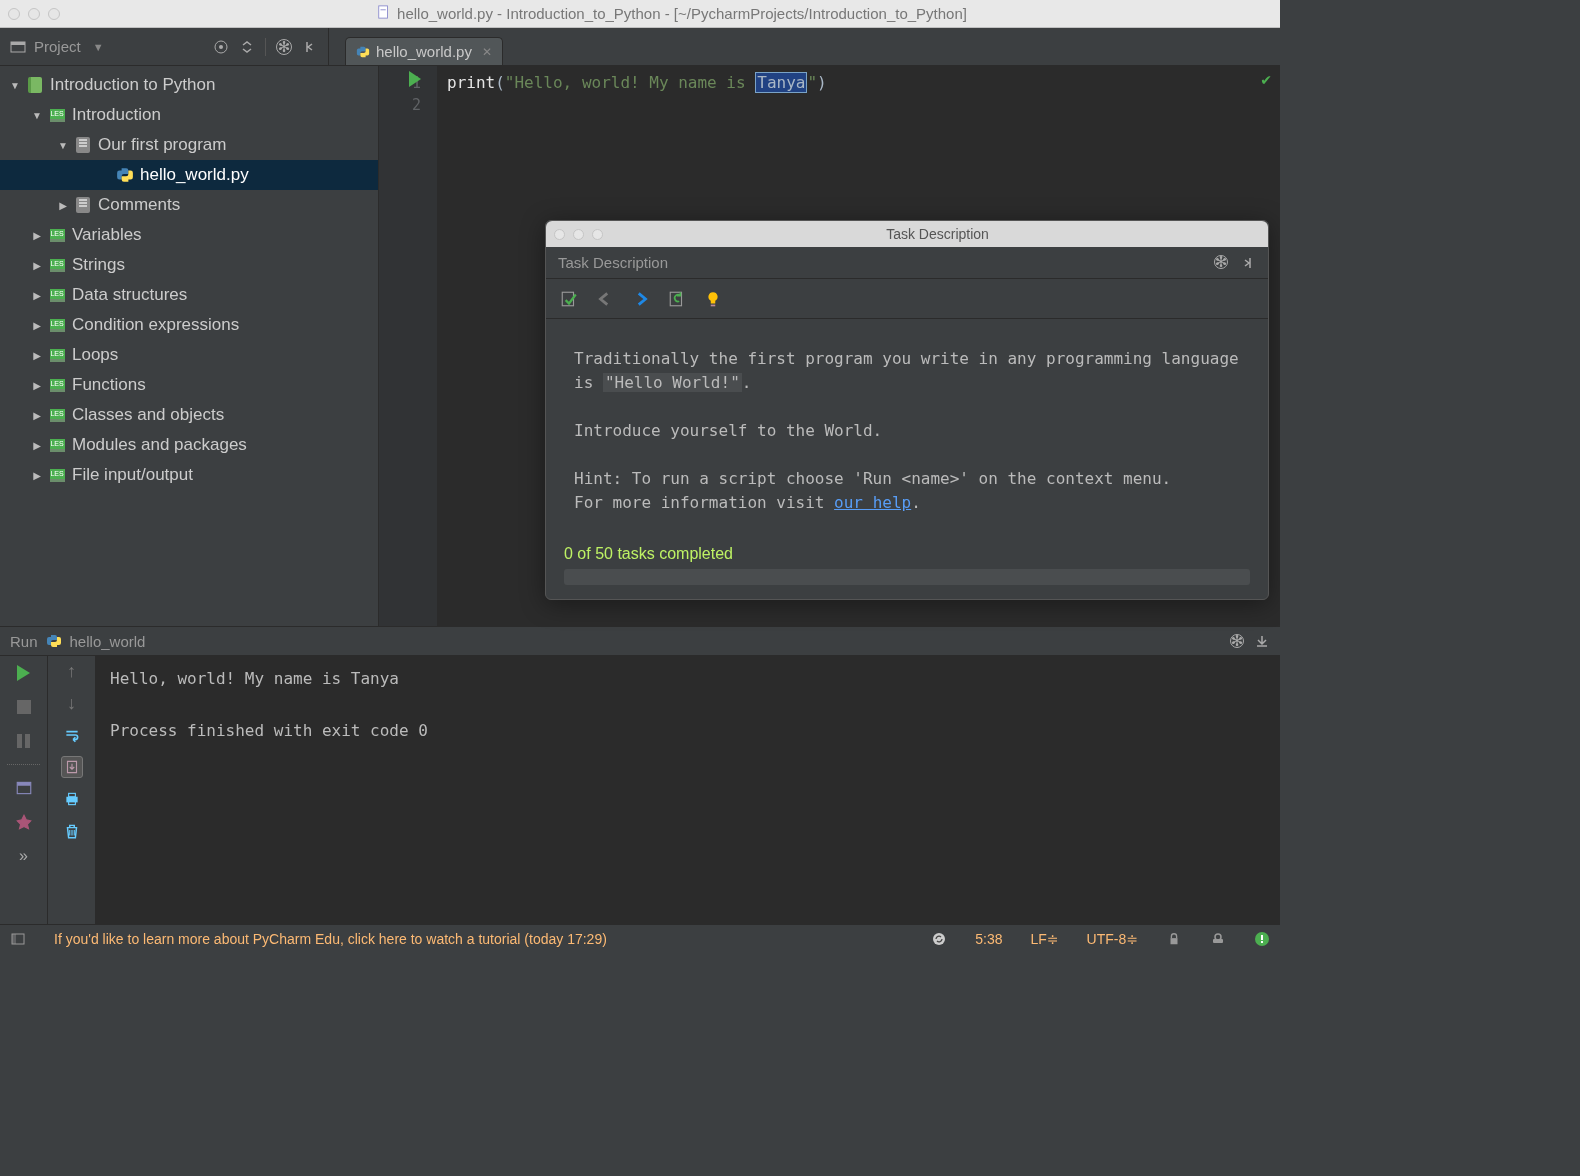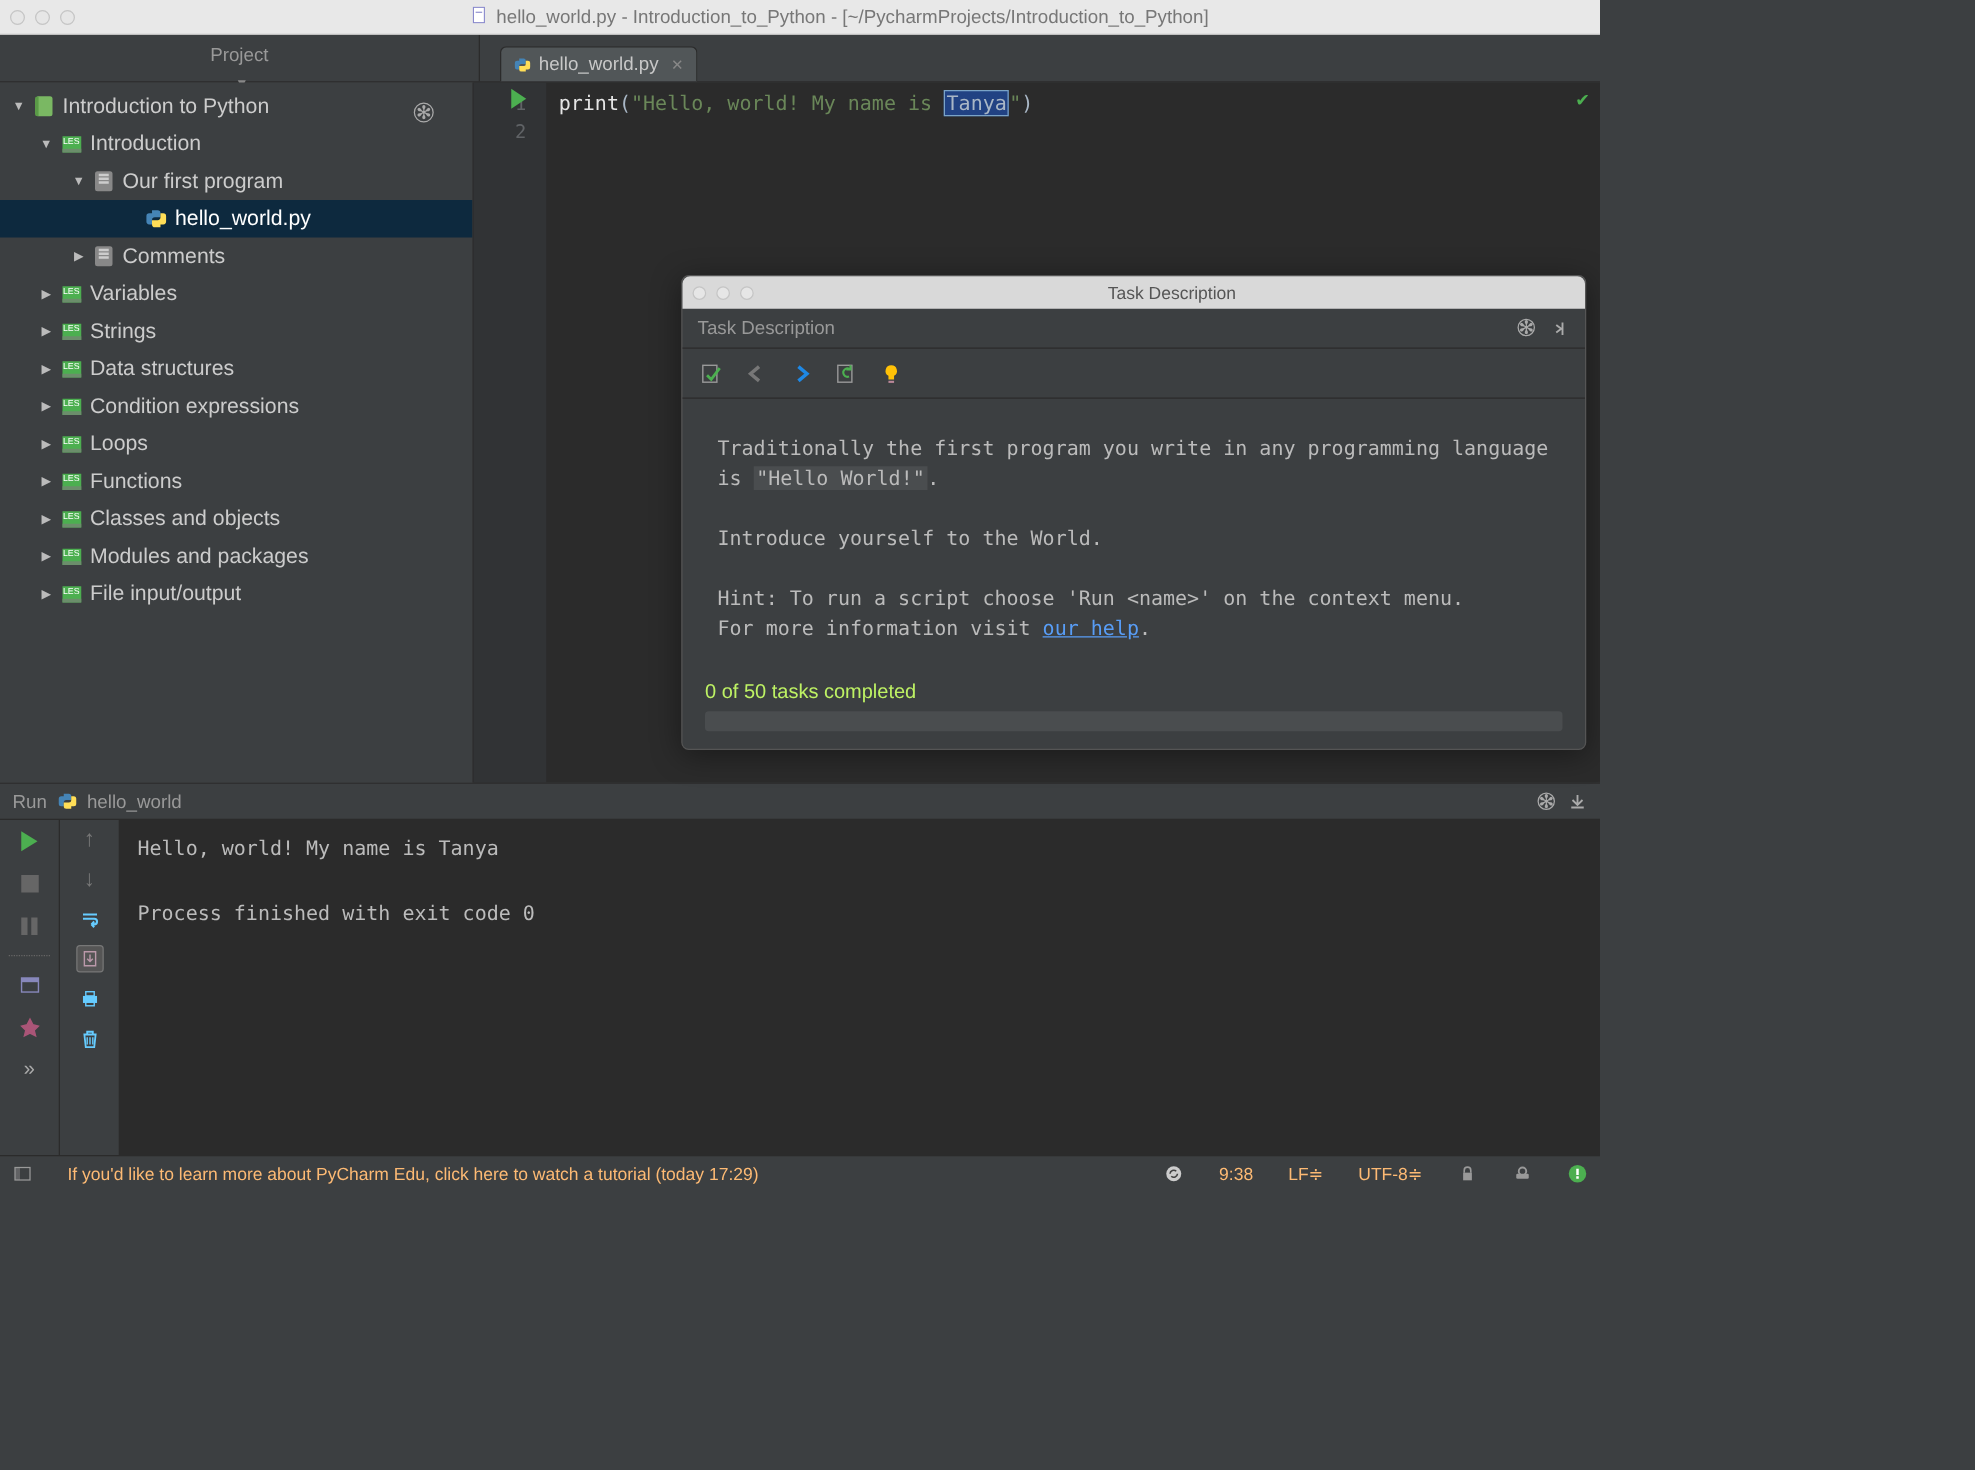--- a/index.html
+++ b/index.html
@@ -50,27 +50,26 @@
 
 
 .topstrip {
   height: 38px;
   background: #3c3f41;
   border-bottom: 1px solid #2b2b2b;
   display: flex;
   align-items: stretch;
 }
 .project-toggle {
-  width: 384px;
+  width: 329px;
   display: flex;
   align-items: center;
   padding: 0 10px;
   border-right: 1px solid #2b2b2b;
   gap: 8px;
-  flex-direction: column;
 }
 .proj-icon {
   width:16px;height:16px;color:#aaa;
 }
 .project-label { color: #999; font-size: 15px; }
 .chev-down { color:#888;font-size:11px;margin-left:4px;}
 .toolbar-icons-right {
   margin-left: auto;
   display: flex;
   align-items: center;
@@ -598,21 +597,21 @@
         <rect x="2" y="3" width="4" height="10" fill="#999" opacity=".4"></rect>
       </svg>
     </span>
   <span class="msg">If you'd like to learn more about PyCharm Edu, click here to watch a tutorial (today 17:29)</span>
   <span class="sb-icn">
       <svg width="16" height="16" viewBox="0 0 16 16">
         <circle cx="8" cy="8" r="6" fill="#ccc"></circle>
         <path d="M5 8a3 3 0 0 1 5-2M11 8a3 3 0 0 1-5 2" fill="none" stroke="#444" stroke-width="1.3"></path>
       </svg>
     </span>
-  <span>9:38</span>
+  <span>5:38</span>
   <span><span>LF</span>≑</span>
   <span><span>UTF-8</span>≑</span>
   <span class="sb-icn">
       <svg width="14" height="14" viewBox="0 0 16 16">
         <rect x="4" y="7" width="8" height="7" fill="#999"></rect>
         <path d="M5 7V5a3 3 0 0 1 6 0v2" fill="none" stroke="#999" stroke-width="1.5"></path>
       </svg>
     </span>
   <span class="sb-icn">
       <svg width="16" height="16" viewBox="0 0 16 16">

